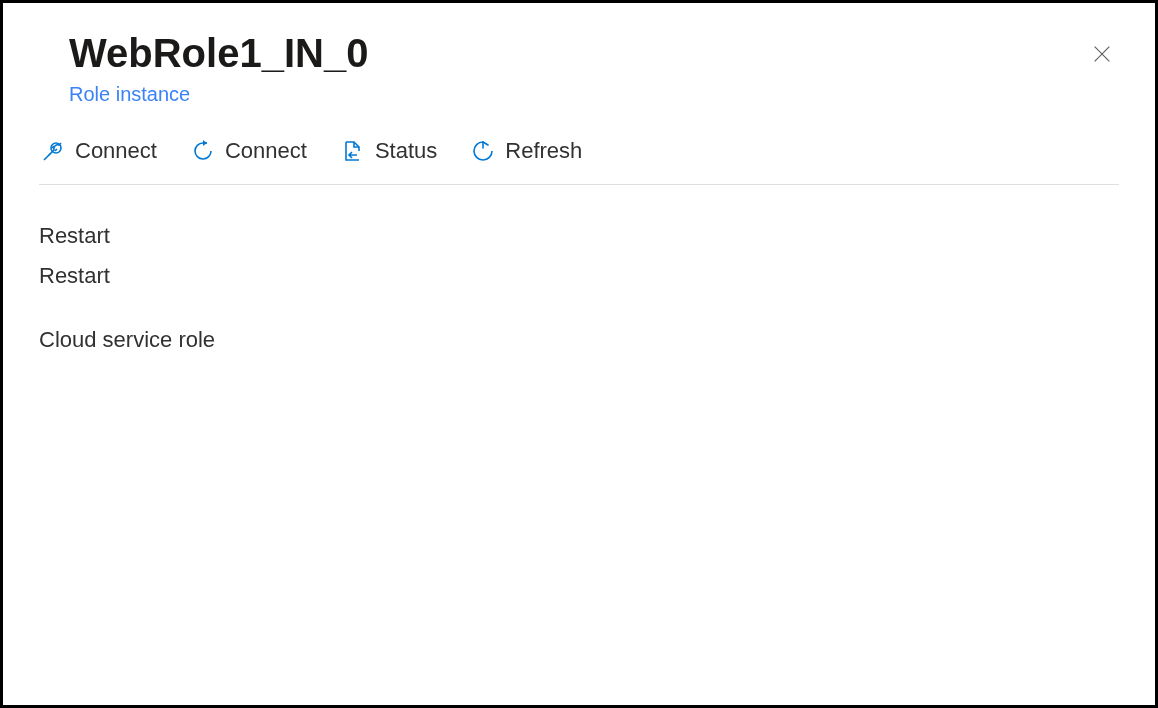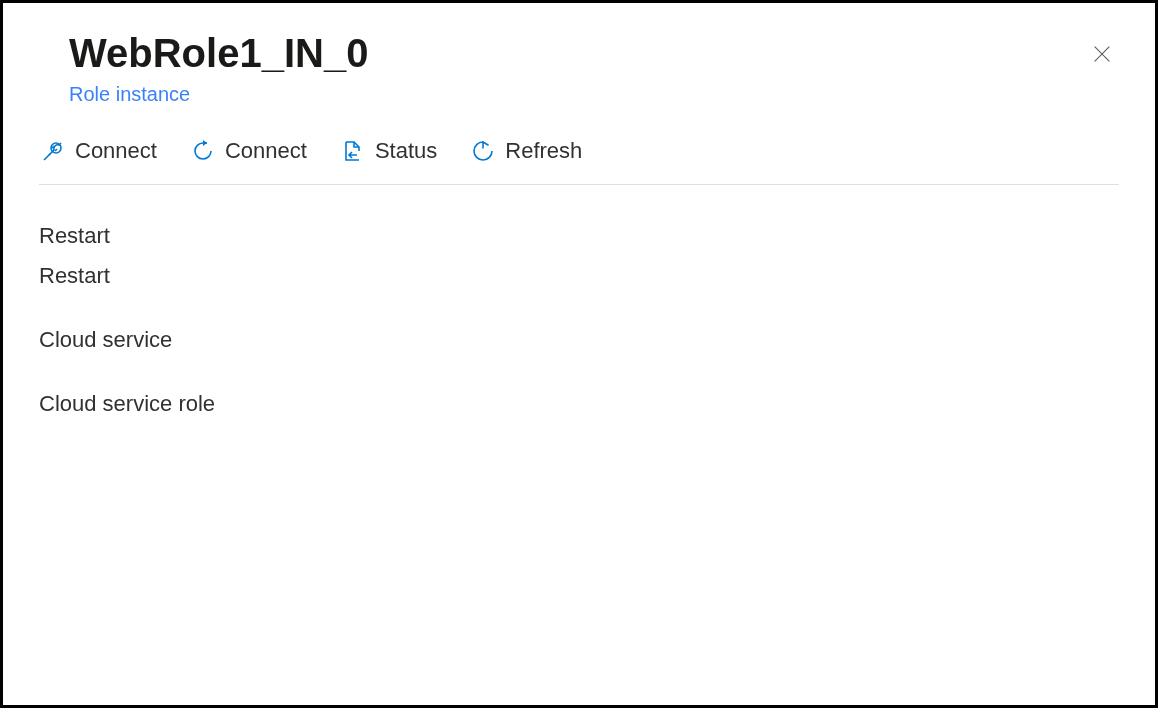--- a/index.html
+++ b/index.html
@@ -160,20 +160,19 @@
 
 <div class="properties">
 
   <div class="prop-block">
     <div class="prop-label">Restart</div>
     <div class="prop-value">Restart</div>
   </div>
 
 
   <div class="prop-block">
-    <div class="prop-label">Cloud service</div>
   </div>
 
   <div class="prop-block">
     <div class="prop-label">Cloud service role</div>
   </div>
 
 </div>
 
 </body></html>

